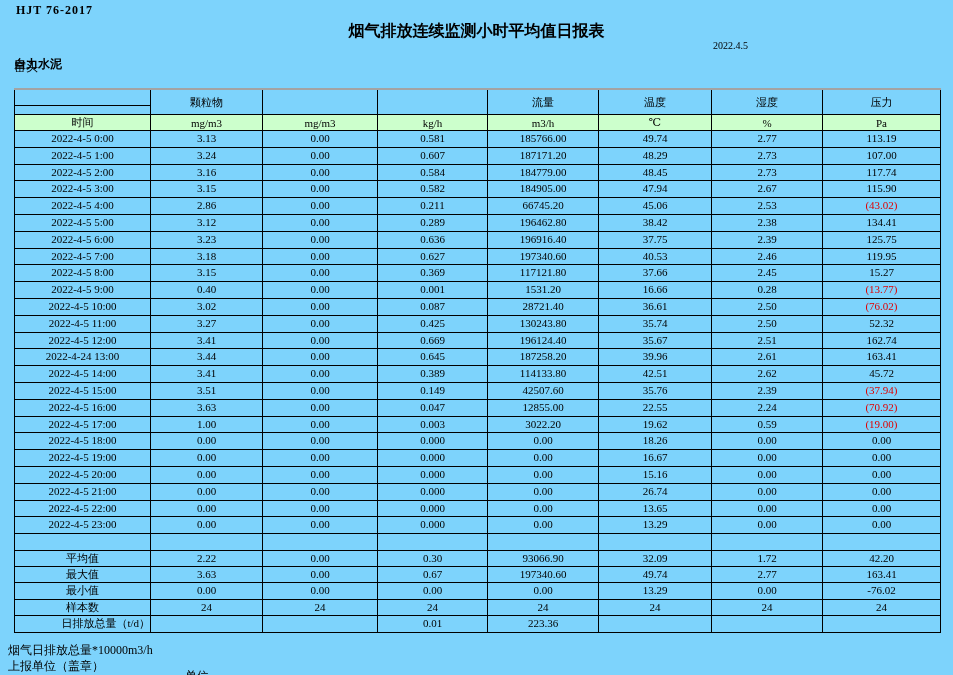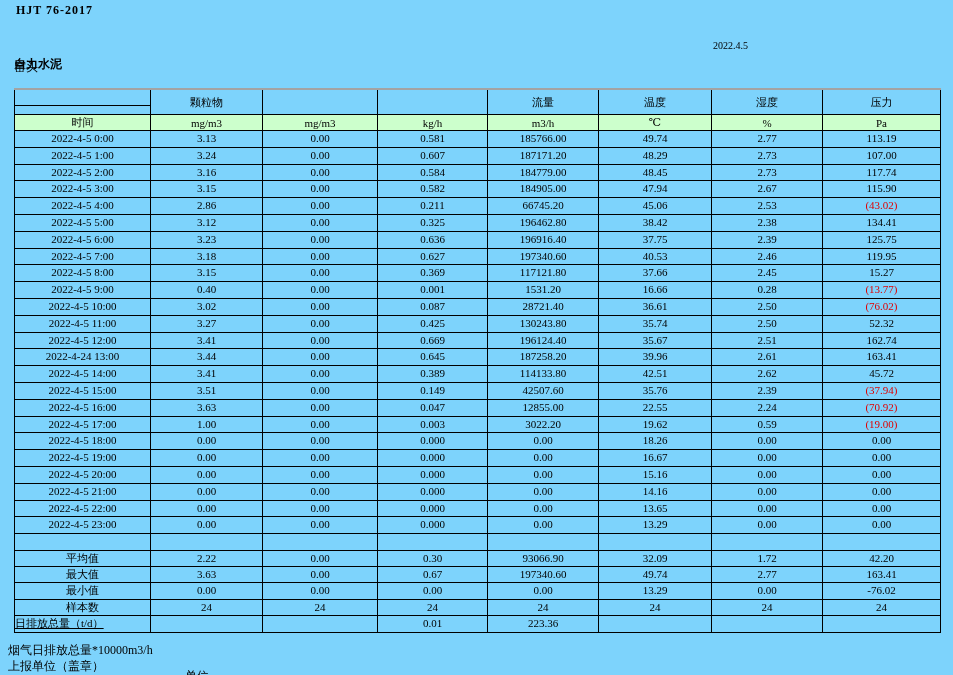--- a/index.html
+++ b/index.html
@@ -23,32 +23,33 @@
     border:1px solid #000;padding:0;overflow:hidden;white-space:nowrap;
     vertical-align:middle;
   }
   tr.h1 td{height:15px;}
   tr.h2 td{height:8px;}
   tr.h3 td{height:15px;background:var(--green,#ccffcc);}
   tbody.rows td{height:15.8px;line-height:15.8px;}
   tr.gap td{height:15.4px;}
   tbody.summary td{height:15.4px;line-height:15.4px;}
   td.neg{color:var(--neg,#e00000);}
-  td.left{text-align:left;padding-left:3px;text-decoration:underline;}
+  td.left{text-align:right;padding-left:3px;}
 
   .footnote{position:absolute;left:8px;top:642px;font-size:12px;}
   .report-unit{position:absolute;left:8px;top:658px;font-size:12px;}
   .unit-label{position:absolute;left:185px;top:668px;font-size:12px;}
 </style>
 </head>
 <body>
 
 <div class="page">
 
   <div class="doc-code">HJT  76-2017</div>
+  <div class="report-title">烟气排放连续监测小时平均值日报表</div>
   <div class="report-date">2022.4.5</div>
   <div class="company-name">自力水泥</div>
   <div class="station-name">窑头</div>
 
   <table class="report">
     <colgroup>
       <col style="width:136px">
         <col style="width:112px">
         <col style="width:115px">
         <col style="width:110px">
@@ -130,21 +131,21 @@
           <td>0.211</td>
           <td>66745.20</td>
           <td>45.06</td>
           <td>2.53</td>
           <td class="neg">(43.02)</td>
         </tr>
         <tr>
           <td>2022-4-5 5:00</td>
           <td>3.12</td>
           <td>0.00</td>
-          <td>0.325</td>
+          <td>0.289</td>
           <td>196462.80</td>
           <td>38.42</td>
           <td>2.38</td>
           <td>134.41</td>
         </tr>
         <tr>
           <td>2022-4-5 6:00</td>
           <td>3.23</td>
           <td>0.00</td>
           <td>0.636</td>
@@ -292,21 +293,21 @@
           <td>15.16</td>
           <td>0.00</td>
           <td>0.00</td>
         </tr>
         <tr>
           <td>2022-4-5 21:00</td>
           <td>0.00</td>
           <td>0.00</td>
           <td>0.000</td>
           <td>0.00</td>
-          <td>14.16</td>
+          <td>26.74</td>
           <td>0.00</td>
           <td>0.00</td>
         </tr>
         <tr>
           <td>2022-4-5 22:00</td>
           <td>0.00</td>
           <td>0.00</td>
           <td>0.000</td>
           <td>0.00</td>
           <td>13.65</td>

